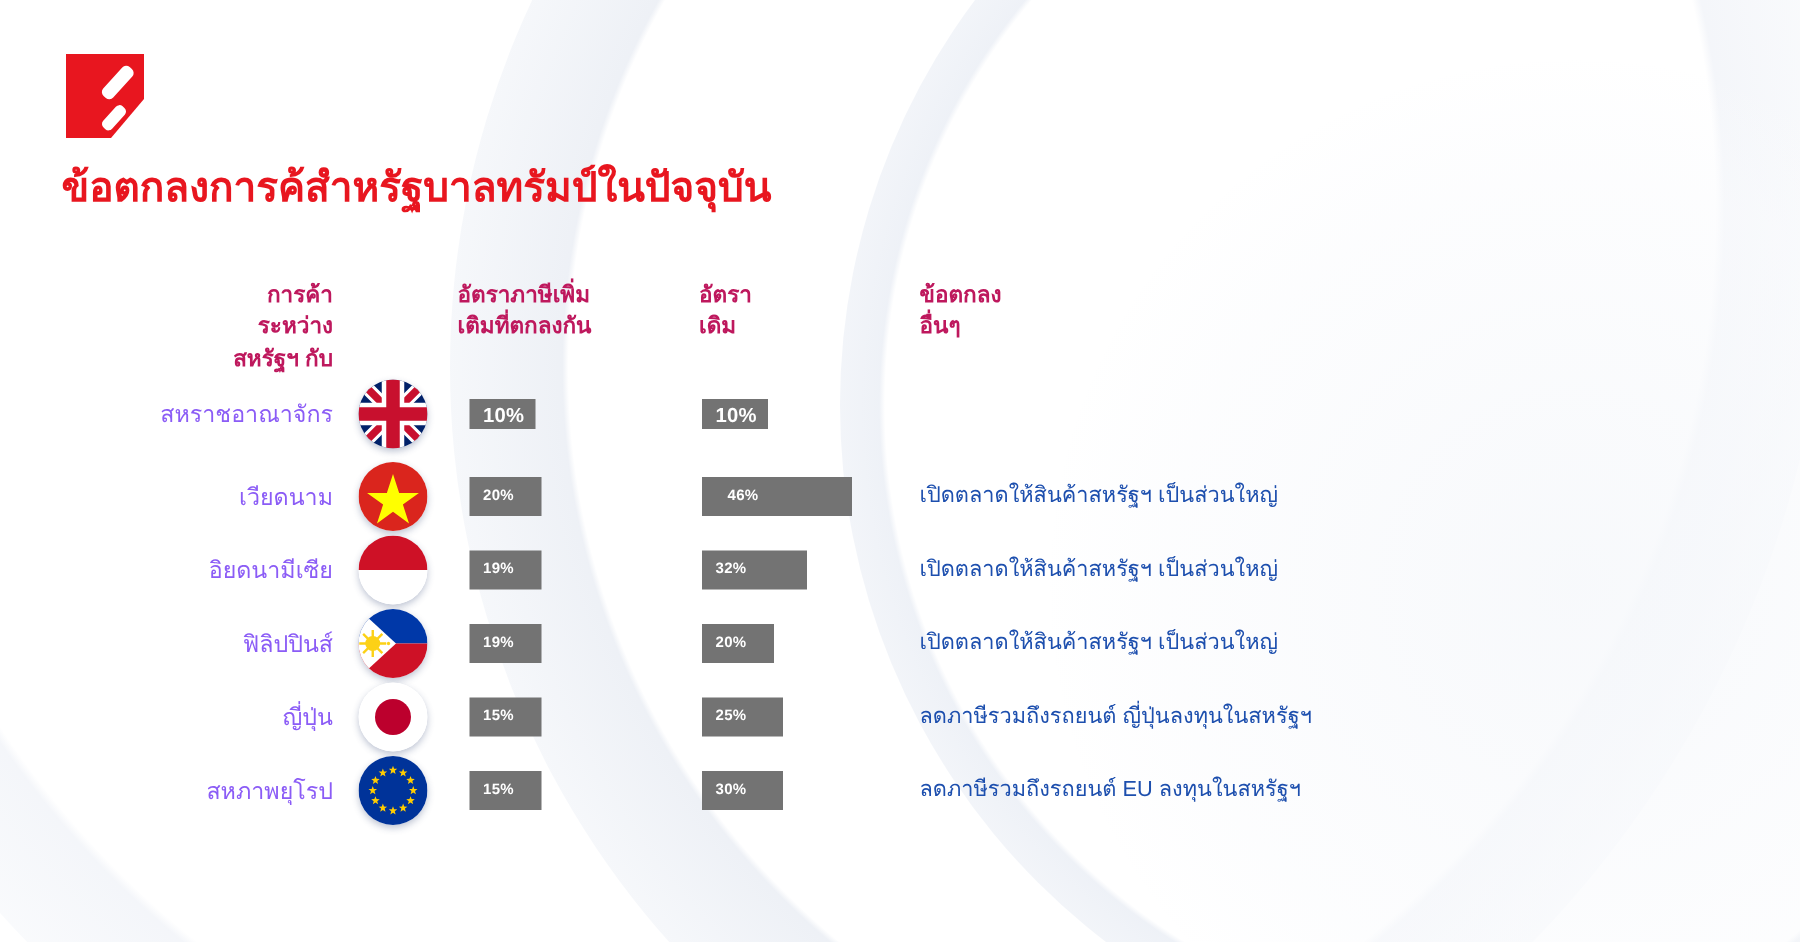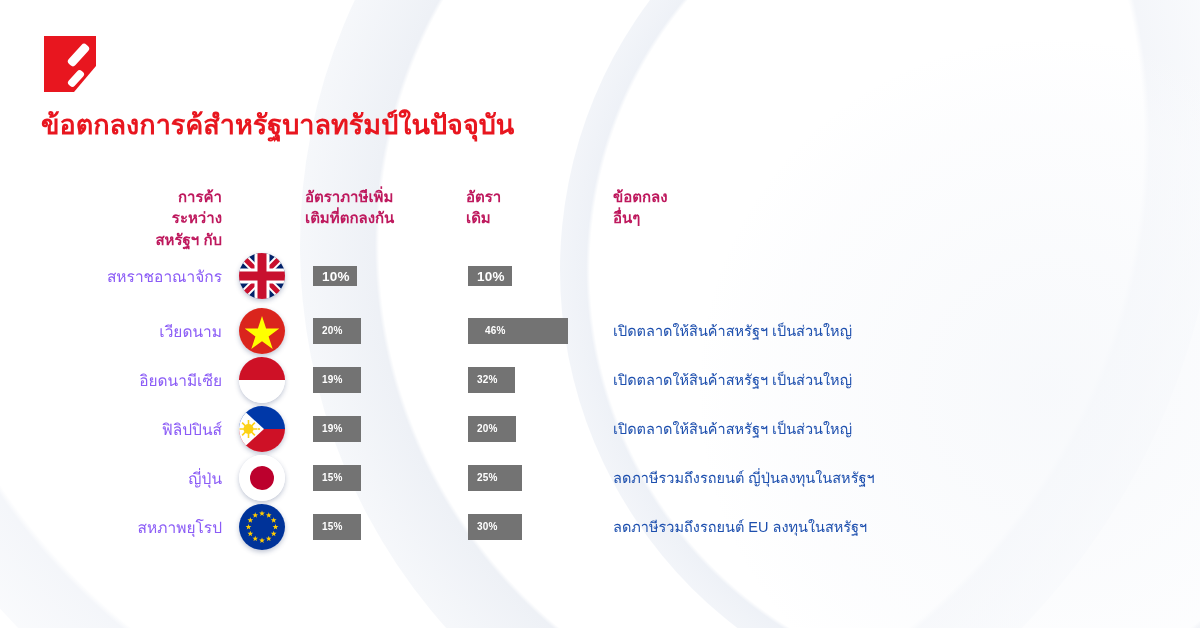--- a/index.html
+++ b/index.html
@@ -263,21 +263,21 @@
           <div class="country-name">อิยดนามีเซีย</div>
           <div class="flag">
             <svg viewBox="0 0 46 46">
               <rect width="46" height="23" fill="#CE1126"></rect>
               <rect y="23" width="46" height="23" fill="#ffffff"></rect>
             </svg>
           </div>
           <div class="bar bar-new" style="width: 48px;">
             <span class="bar-label">19%</span>
           </div>
-          <div class="bar bar-old" style="width: 47px;">
+          <div class="bar bar-old" style="width: 70px;">
             <span class="bar-label">32%</span>
           </div>
           <div class="notes">เปิดตลาดให้สินค้าสหรัฐฯ เป็นส่วนใหญ่</div>
         </div>
         <div class="row">
           <div class="country-name">ฟิลิปปินส์</div>
           <div class="flag">
             <svg viewBox="0 0 46 46">
               <rect width="46" height="23" fill="#0038A8"></rect>
               <rect y="23" width="46" height="23" fill="#CE1126"></rect>

